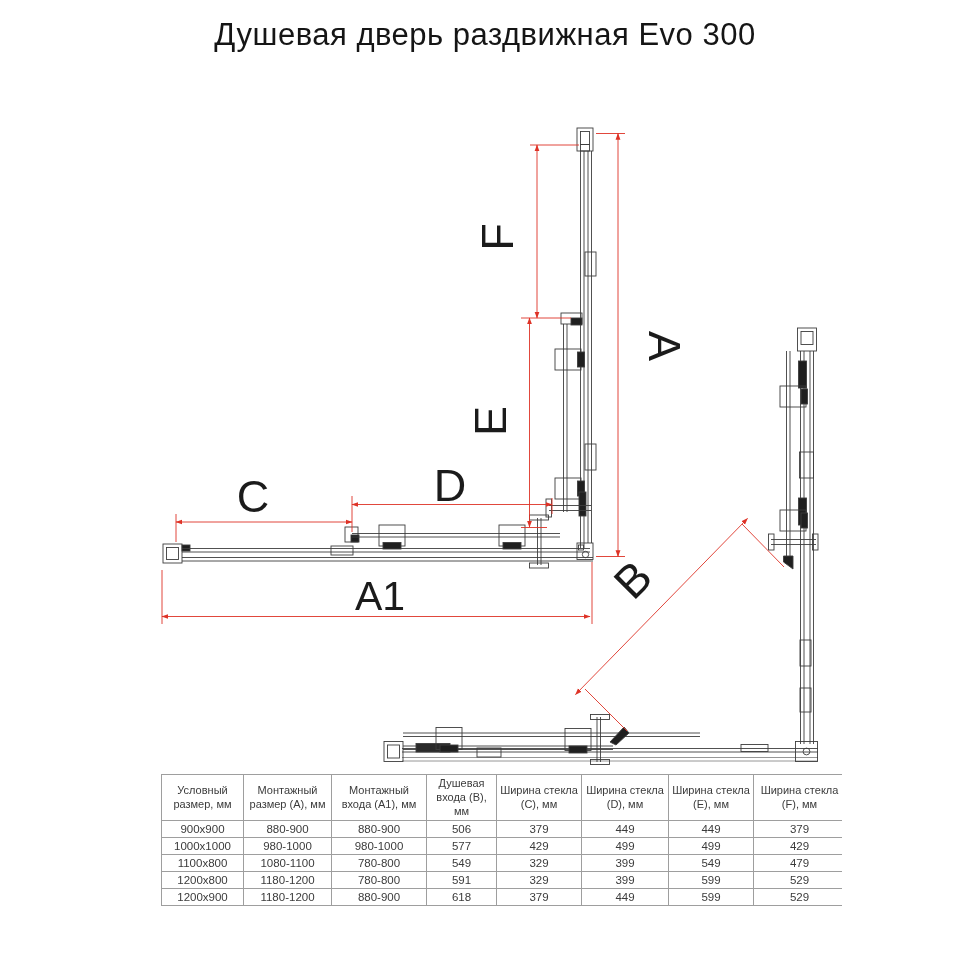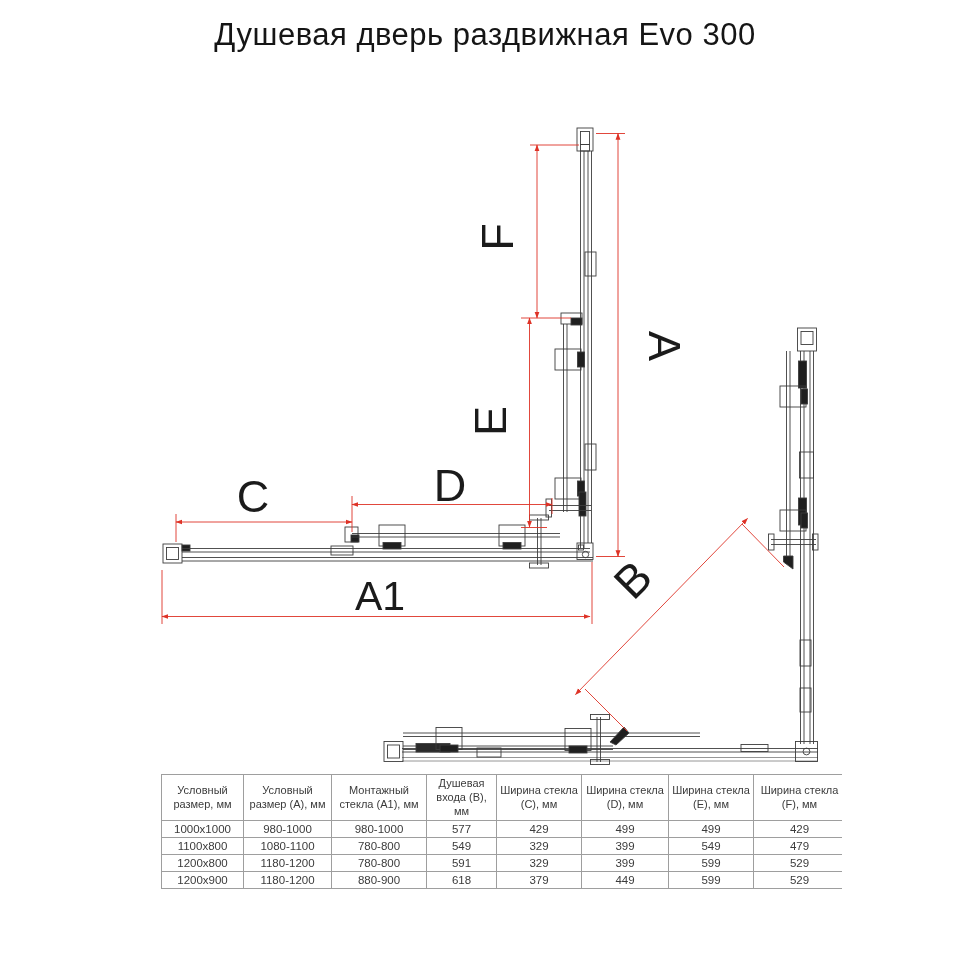--- a/index.html
+++ b/index.html
@@ -218,30 +218,40 @@
         <col style="width:95px">
         <col style="width:70px">
       <col style="width:85px">
         <col style="width:87px">
         <col style="width:85px">
         <col style="width:92px">
     </colgroup>
     <thead>
       <tr id="thead-row">
           <th>Условный размер, мм</th>
-          <th>Условный размер (A), мм</th>
-          <th>Монтажный стекла (A1), мм</th>
+          <th>Монтажный размер (A), мм</th>
+          <th>Монтажный входа (A1), мм</th>
           <th>Душевая входа (B), мм</th>
           <th>Ширина стекла (C), мм</th>
           <th>Ширина стекла (D), мм</th>
           <th>Ширина стекла (E), мм</th>
           <th>Ширина стекла (F), мм</th>
         </tr>
     </thead>
     <tbody id="tbody">
+        <tr>
+          <td>900x900</td>
+          <td>880-900</td>
+          <td>880-900</td>
+          <td>506</td>
+          <td>379</td>
+          <td>449</td>
+          <td>449</td>
+          <td>379</td>
+        </tr>
         <tr>
           <td>1000x1000</td>
           <td>980-1000</td>
           <td>980-1000</td>
           <td>577</td>
           <td>429</td>
           <td>499</td>
           <td>499</td>
           <td>429</td>
         </tr>

